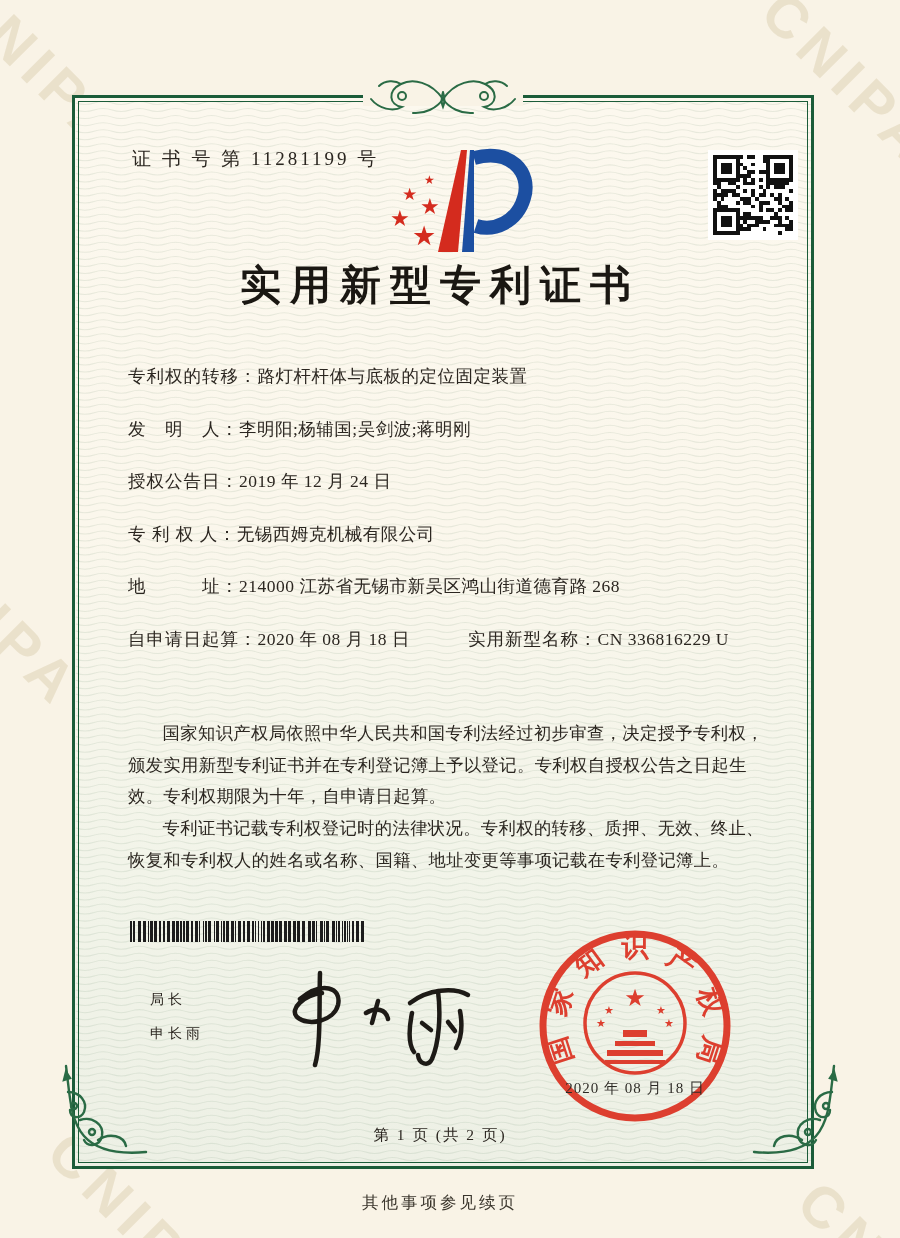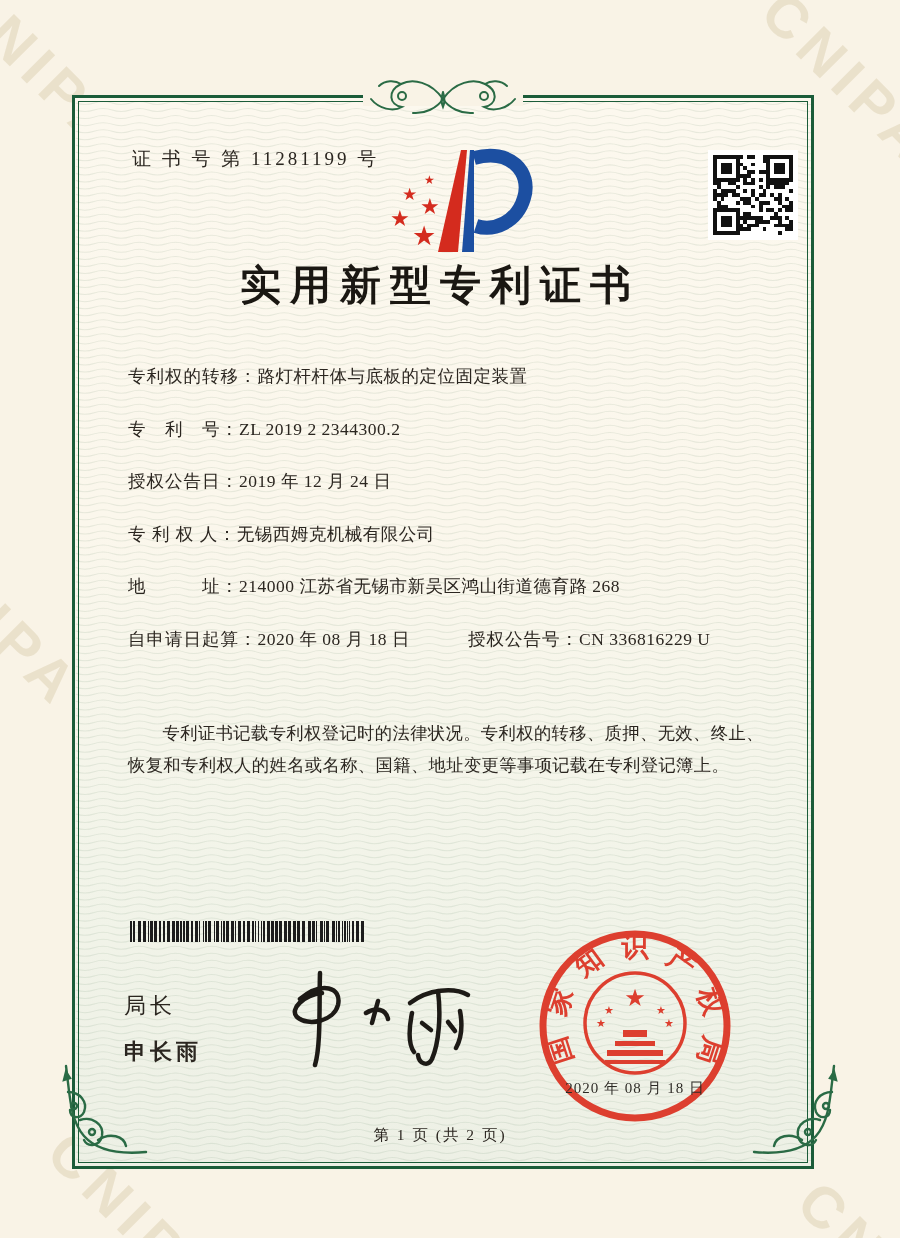--- a/index.html
+++ b/index.html
@@ -47,22 +47,22 @@
   .frow{height:24px;margin-bottom:28.5px;white-space:nowrap;}
   .flabel{letter-spacing:1px;}
   .fvalue{letter-spacing:.5px;}
   .grant-pair2{position:absolute;left:340px;top:0;}
   .grant-row{position:relative;}
   .paras{position:absolute;left:128px;top:718px;width:652px;font-size:17.3px;line-height:1.83;letter-spacing:.4px;}
   .paras p{margin:0;text-indent:2em;}
   .barcode{position:absolute;left:130px;top:921px;width:236px;height:21px;display:flex;align-items:stretch;}
   .barcode div{height:100%;}
   .barcode .k{background:#1c1c1c;}
-  .signer{position:absolute;left:124px;top:991px;font-size:22px;letter-spacing:4px;}
-  .signer .name{margin-top:16px;font-weight:bold;}
+  .signer{position:absolute;left:150px;top:991px;font-size:14px;letter-spacing:4px;}
+  .signer .name{margin-top:16px;}
   .sig{position:absolute;left:262px;top:965px;}
   .seal{position:absolute;left:535px;top:926px;opacity:.93;}
   .page-no{position:absolute;left:72px;top:1125px;width:736px;text-align:center;font-size:15.5px;letter-spacing:2px;}
   .note{position:absolute;left:72px;top:1192px;width:736px;text-align:center;font-size:16.5px;letter-spacing:3px;color:#3a352c;}
 </style>
 </head>
 <body>
 
 <div class="page">
 
@@ -577,31 +577,32 @@
           <div></div>
           <div></div>
           <div></div>
         </div>
     </div>
 
     <div class="title">实用新型专利证书</div>
 
     <div class="fields">
       <div class="frow"><span class="flabel">专利权的转移：</span><span class="fvalue">路灯杆杆体与底板的定位固定装置</span></div>
-      <div class="frow"><span class="flabel">专　利　号：</span><span class="fvalue">ZL 2019 2 2344300.2</span></div>
+      <div class="frow"><span class="flabel">发　明　人：</span><span class="fvalue">李明阳;杨辅国;吴剑波;蒋明刚</span></div>
       <div class="frow"><span class="flabel">授权公告日：</span><span class="fvalue">2019 年 12 月 24 日</span></div>
       <div class="frow"><span class="flabel">专 利 权 人：</span><span class="fvalue">无锡西姆克机械有限公司</span></div>
       <div class="frow"><span class="flabel">地　　　址：</span><span class="fvalue">214000 江苏省无锡市新吴区鸿山街道德育路 268</span></div>
       <div class="frow grant-row">
         <span class="flabel">自申请日起算：</span><span class="fvalue">2020 年 08 月 18 日</span>
-        <span class="grant-pair2"><span class="flabel">授权公告号：</span><span class="fvalue">CN 336816229 U</span></span>
+        <span class="grant-pair2"><span class="flabel">实用新型名称：</span><span class="fvalue">CN 336816229 U</span></span>
       </div>
     </div>
 
     <div class="paras">
+      <p>国家知识产权局依照中华人民共和国专利法经过初步审查，决定授予专利权，颁发实用新型专利证书并在专利登记簿上予以登记。专利权自授权公告之日起生效。专利权期限为十年，自申请日起算。</p>
       <p>专利证书记载专利权登记时的法律状况。专利权的转移、质押、无效、终止、恢复和专利权人的姓名或名称、国籍、地址变更等事项记载在专利登记簿上。</p>
     </div>
 
     <div class="barcode" id="barcode">
         <div class="k" style="width: 2px;"></div>
         <div style="width: 1px;"></div>
         <div class="k" style="width: 2px;"></div>
         <div style="width: 3px;"></div>
         <div class="k" style="width: 3px;"></div>
         <div style="width: 2px;"></div>
@@ -759,15 +760,16 @@
     <text x="33.426043859339245" y="121.63118960624631" text-anchor="middle" font-size="27" font-weight="bold" fill="#dc3222" transform="rotate(-108 33.426043859339245 121.63118960624631)">国</text>
         <text x="33.42604385933926" y="78.36881039375368" text-anchor="middle" font-size="27" font-weight="bold" fill="#dc3222" transform="rotate(-72 33.42604385933926 78.36881039375368)">家</text>
         <text x="58.85503233952688" y="43.36881039375368" text-anchor="middle" font-size="27" font-weight="bold" fill="#dc3222" transform="rotate(-36 58.85503233952688 43.36881039375368)">知</text>
         <text x="100" y="30" text-anchor="middle" font-size="27" font-weight="bold" fill="#dc3222" transform="rotate(0 100 30)">识</text>
         <text x="141.14496766047313" y="43.36881039375368" text-anchor="middle" font-size="27" font-weight="bold" fill="#dc3222" transform="rotate(36 141.14496766047313 43.36881039375368)">产</text>
         <text x="166.57395614066075" y="78.36881039375368" text-anchor="middle" font-size="27" font-weight="bold" fill="#dc3222" transform="rotate(72 166.57395614066075 78.36881039375368)">权</text>
         <text x="166.57395614066075" y="121.63118960624631" text-anchor="middle" font-size="27" font-weight="bold" fill="#dc3222" transform="rotate(108 166.57395614066075 121.63118960624631)">局</text>
       </svg>
 
     <div class="page-no">第 1 页 (共 2 页)</div>
+    <div class="note">其他事项参见续页</div>
 
   </div>
 </div>
 
 </body></html>

